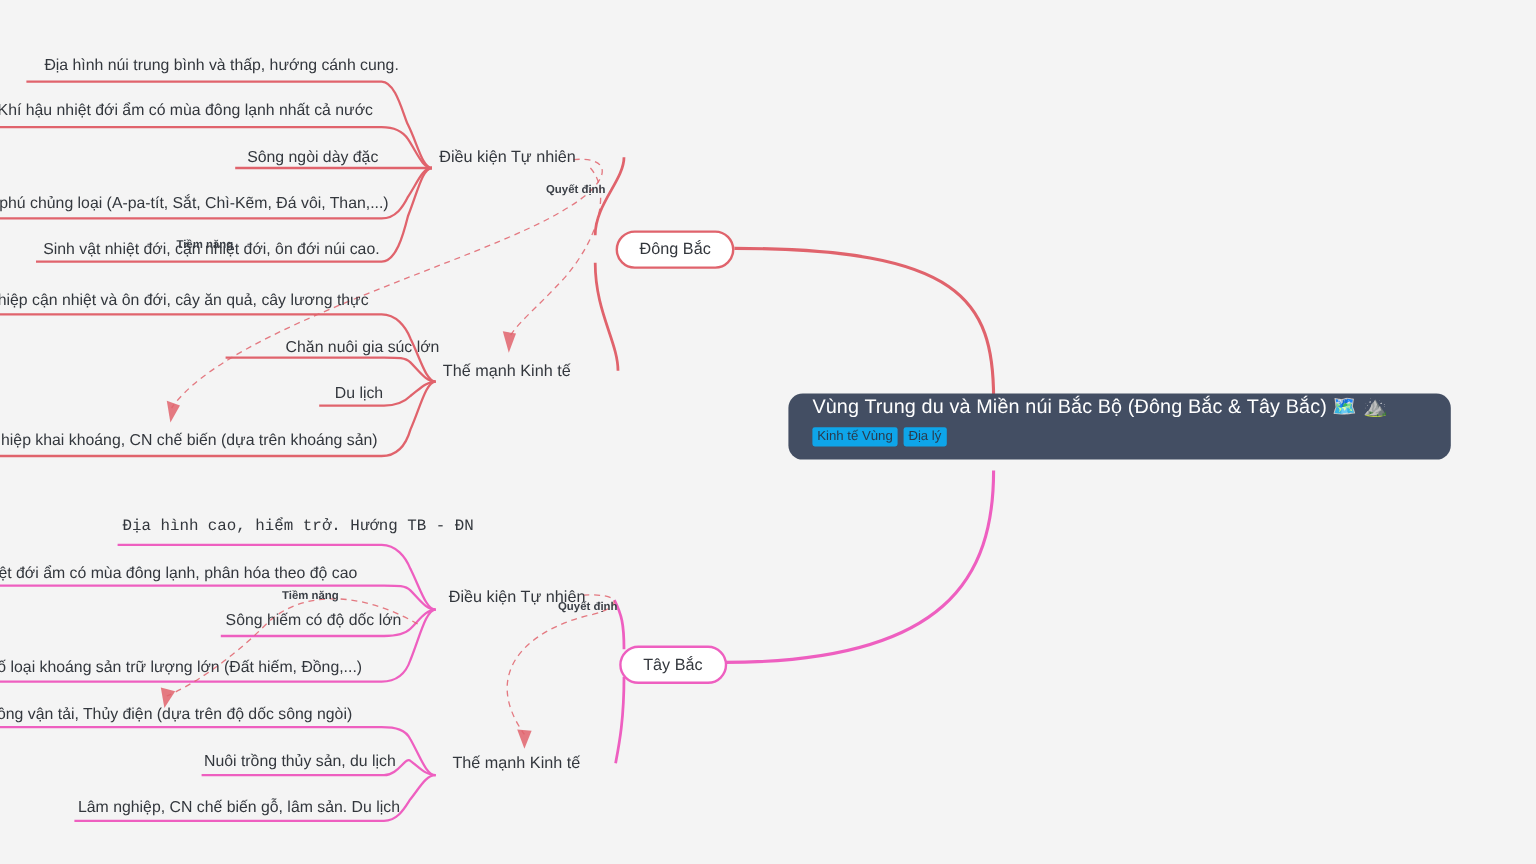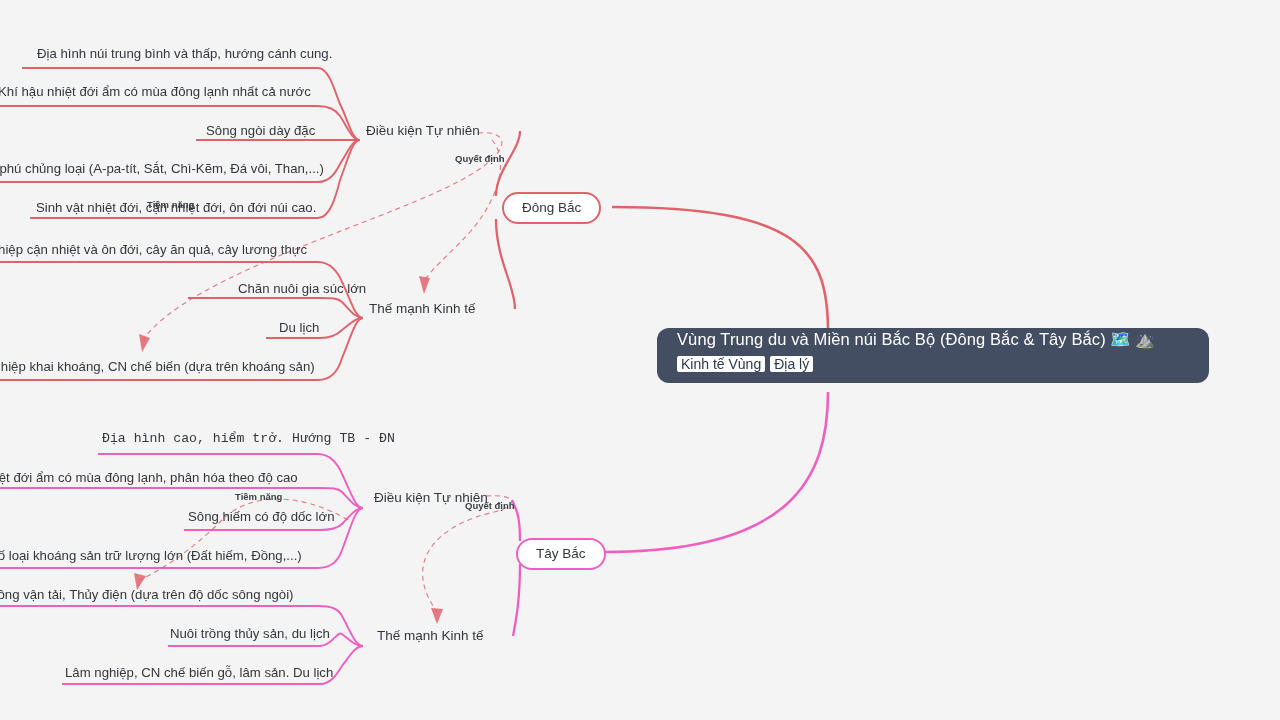--- a/index.html
+++ b/index.html
@@ -26,23 +26,23 @@
   }
   .root-title{
     font-size:16.5px;
     line-height:22px;
     color:#ffffff;
     white-space:nowrap;
     letter-spacing:.1px;
   }
   .root-tags{margin-top:6px;display:flex;gap:5px;}
   .tag{
-    background:#ffffff;
+    background:#0ea5e9;
     color:#2a3b4d;
-    font-size:14px;
+    font-size:11px;
     line-height:12px;
     padding:2px 4px 2px 4px;
     border-radius:2px;
     white-space:nowrap;
   }
 
   
   .pill{
     position:absolute;
     background:#ffffff;
@@ -125,21 +125,21 @@
   </svg>
 
   <div class="root-node">
     <div class="root-title">Vùng Trung du và Miền núi Bắc Bộ (Đông Bắc &amp; Tây Bắc) 🗺️ ⛰️</div>
     <div class="root-tags">
       <span class="tag">Kinh tế Vùng</span>
       <span class="tag">Địa lý</span>
     </div>
   </div>
 
-  <div class="pill" style="left:502px;top:192px;">Đông Bắc</div>
+  <div class="pill" style="left:513px;top:192px;">Đông Bắc</div>
 
   <div class="lbl" style="left:366px;top:122px;">Điều kiện Tự nhiên</div>
   <div class="lbl" style="left:369px;top:300px;">Thế mạnh Kinh tế</div>
 
   <div class="lbl sub" style="left:26px;top:45px;margin-left:11px;">Địa hình núi trung bình và thấp, hướng cánh cung.</div>
   <div class="lbl sub" style="left:-2px;top:83px;">Khí hậu nhiệt đới ẩm có mùa đông lạnh nhất cả nước</div>
   <div class="lbl sub" style="left:206px;top:122px;">Sông ngòi dày đặc</div>
   <div class="lbl sub" style="left:-115px;top:160px;">Khoáng sản phong phú chủng loại (A-pa-tít, Sắt, Chì-Kẽm, Đá vôi, Than,...)</div>
   <div class="lbl sub" style="left:36px;top:199px;text-align:center;">Sinh vật nhiệt đới, cận nhiệt đới, ôn đới núi cao.</div>
 

